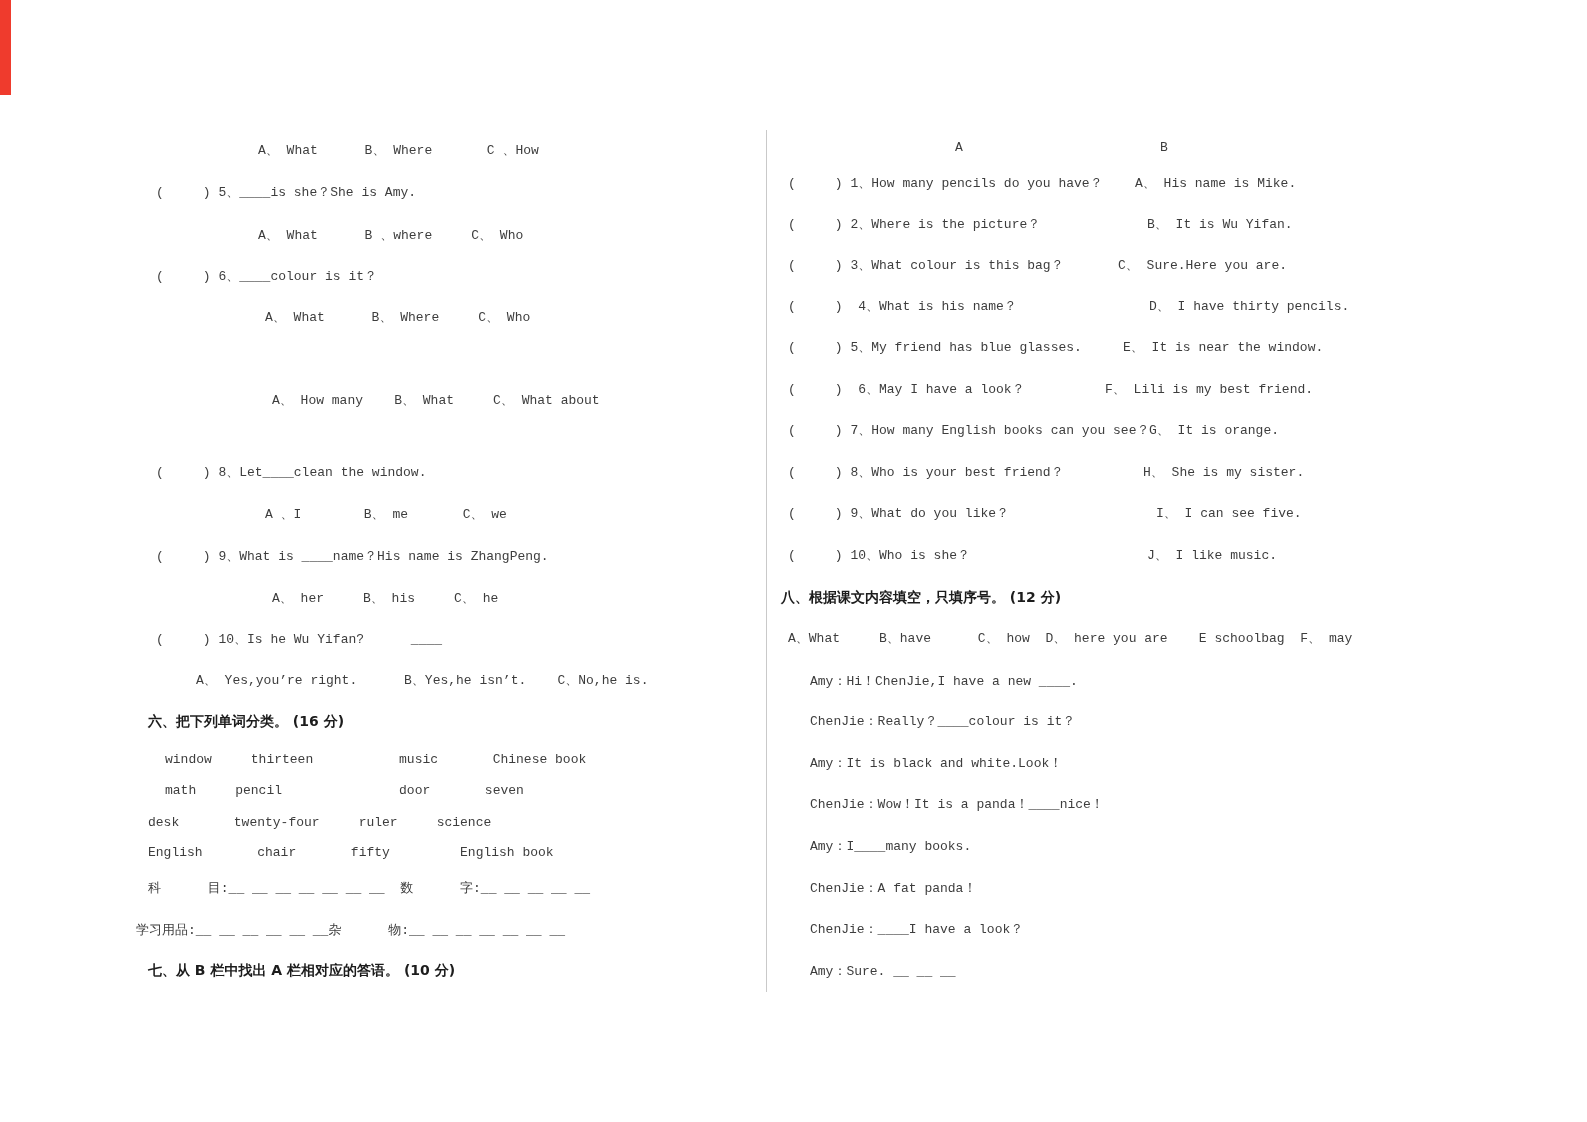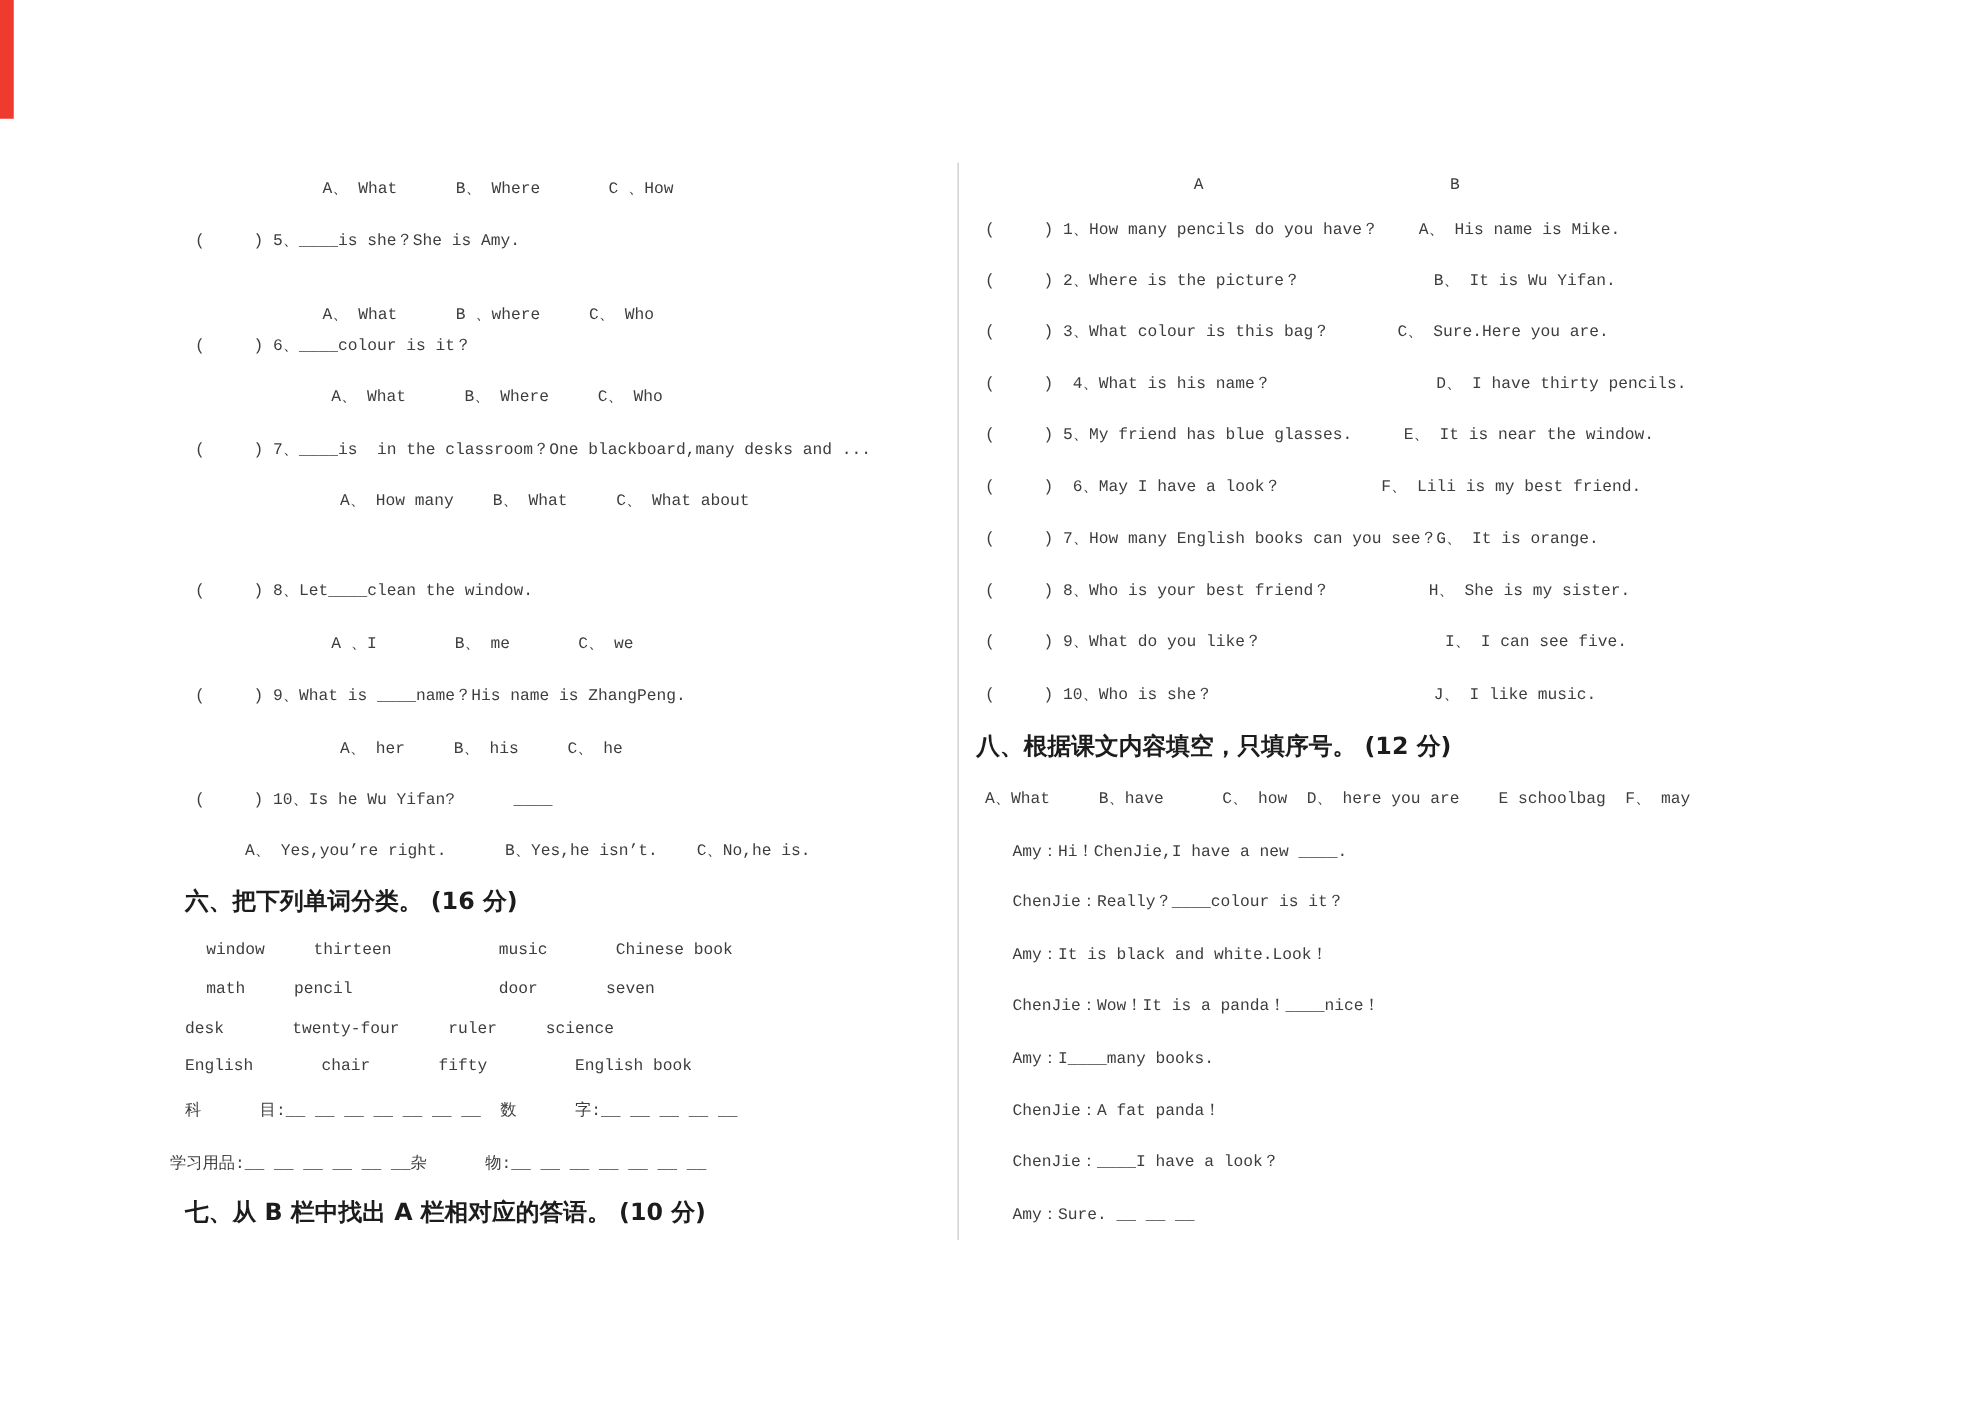--- a/index.html
+++ b/index.html
@@ -34,39 +34,38 @@
   }
   .ln{
     position:absolute;
     white-space:pre;
     font:13px/16px "Liberation Mono","DejaVu Sans Mono",monospace;
     color:var(--ink);
     letter-spacing:0;
   }
   .hd{
     font-family:"DejaVu Sans","Liberation Sans",sans-serif;
-    font-size:19px;line-height:18px;
+    font-size:14px;line-height:18px;
     font-weight:bold;
     color:var(--ink-bold);
   }
 </style>
 </head>
 <body>
 
 <div class="page">
 
   <div class="red-marker"></div>
   <div class="divider"></div>
 
   <div class="ln" style="left:258px;top:143px">A、 What      B、 Where       C 、How</div>
   <div class="ln" style="left:156px;top:185px">(     ) 5、____is she？She is Amy.</div>
-  <div class="ln" style="left:258px;top:244px">A、 What      B 、where     C、 Who</div>
+  <div class="ln" style="left:258px;top:228px">A、 What      B 、where     C、 Who</div>
   <div class="ln" style="left:156px;top:269px">(     ) 6、____colour is it？</div>
   <div class="ln" style="left:265px;top:310px">A、 What      B、 Where     C、 Who</div>
-  <div class="ln" style="left:156px;top:352px">(     ) 7、____is  in the classroom？One blackboard,many desks and ...</div>
   <div class="ln" style="left:272px;top:393px">A、 How many    B、 What     C、 What about</div>
   <div class="ln" style="left:156px;top:465px">(     ) 8、Let____clean the window.</div>
   <div class="ln" style="left:265px;top:507px">A 、I        B、 me       C、 we</div>
   <div class="ln" style="left:156px;top:549px">(     ) 9、What is ____name？His name is ZhangPeng.</div>
   <div class="ln" style="left:272px;top:591px">A、 her     B、 his     C、 he</div>
   <div class="ln" style="left:156px;top:632px">(     ) 10、Is he Wu Yifan?      ____</div>
   <div class="ln" style="left:196px;top:673px">A、 Yes,you’re right.      B、Yes,he isn’t.    C、No,he is.</div>
   <div class="ln hd" style="left:148px;top:712px">六、把下列单词分类。 (16 分)</div>
   <div class="ln" style="left:165px;top:752px">window     thirteen           music       Chinese book</div>
   <div class="ln" style="left:165px;top:783px">math     pencil               door       seven</div>

